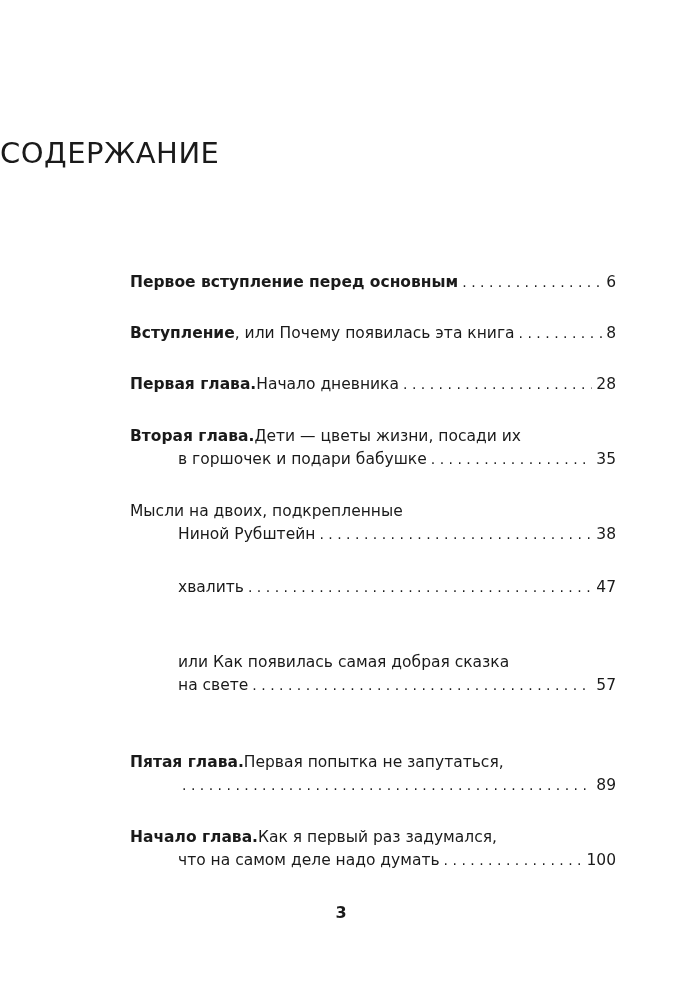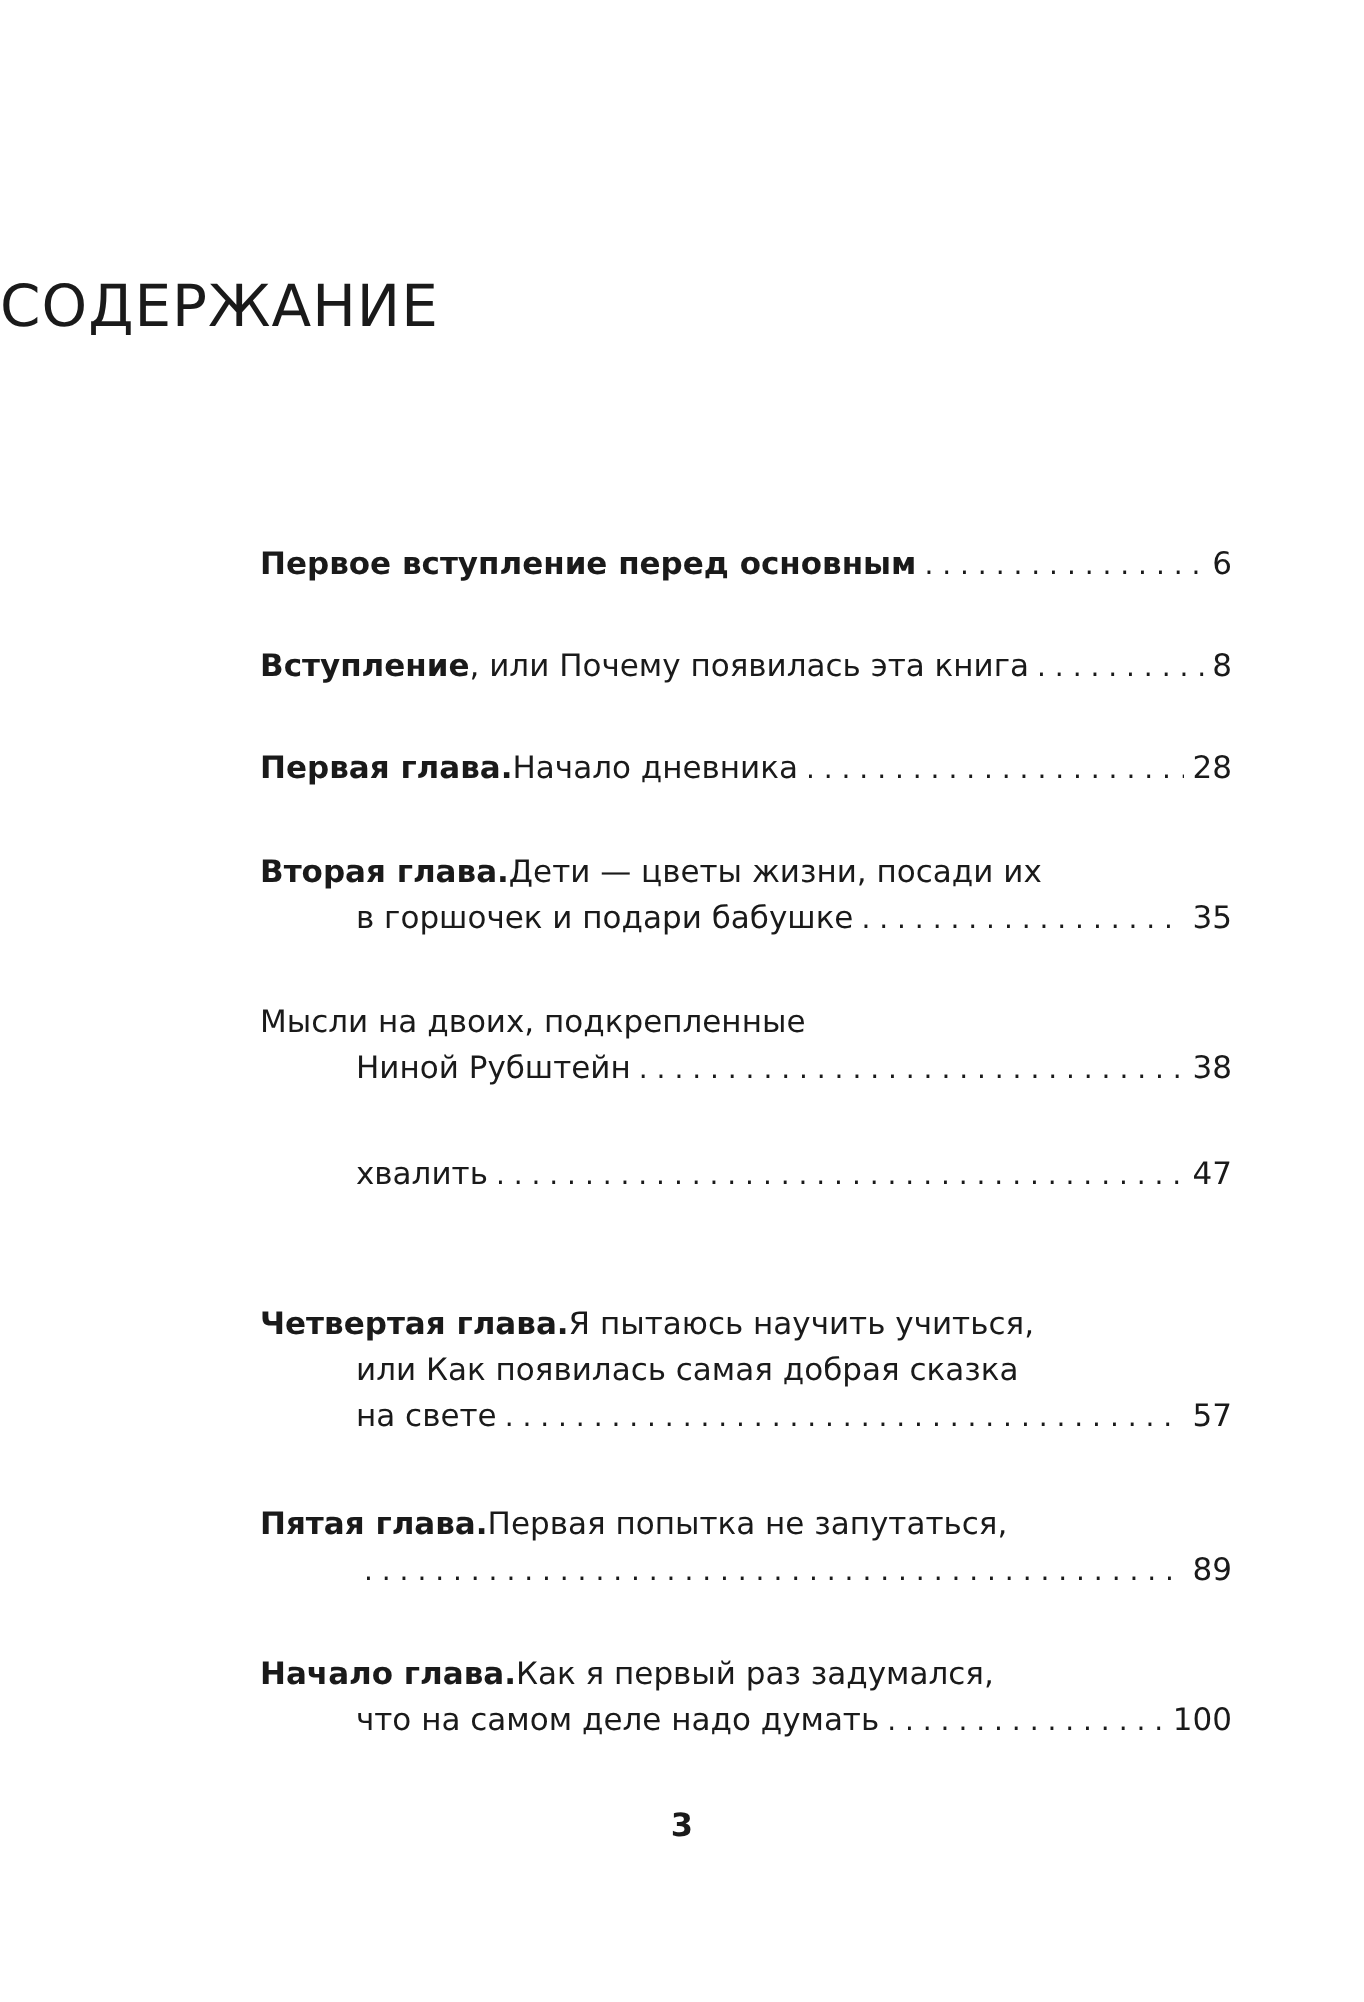--- a/index.html
+++ b/index.html
@@ -87,24 +87,20 @@
 
   <div class="entry" style="top:576px;">
     <div class="line indent">
       <span>хвалить</span>
       <span class="dots"></span>
       <span class="page">47</span>
     </div>
   </div>
 
   <div class="entry" style="top:651px;">
-    <div class="line">
-      <span class="bold">Четвертая глава.</span>
-      <span> Я пытаюсь научить учиться,</span>
-    </div>
     <div class="line indent">
       <span>или Как появилась самая добрая сказка</span>
     </div>
     <div class="line indent">
       <span>на свете</span>
       <span class="dots"></span>
       <span class="page">57</span>
     </div>
   </div>
 

